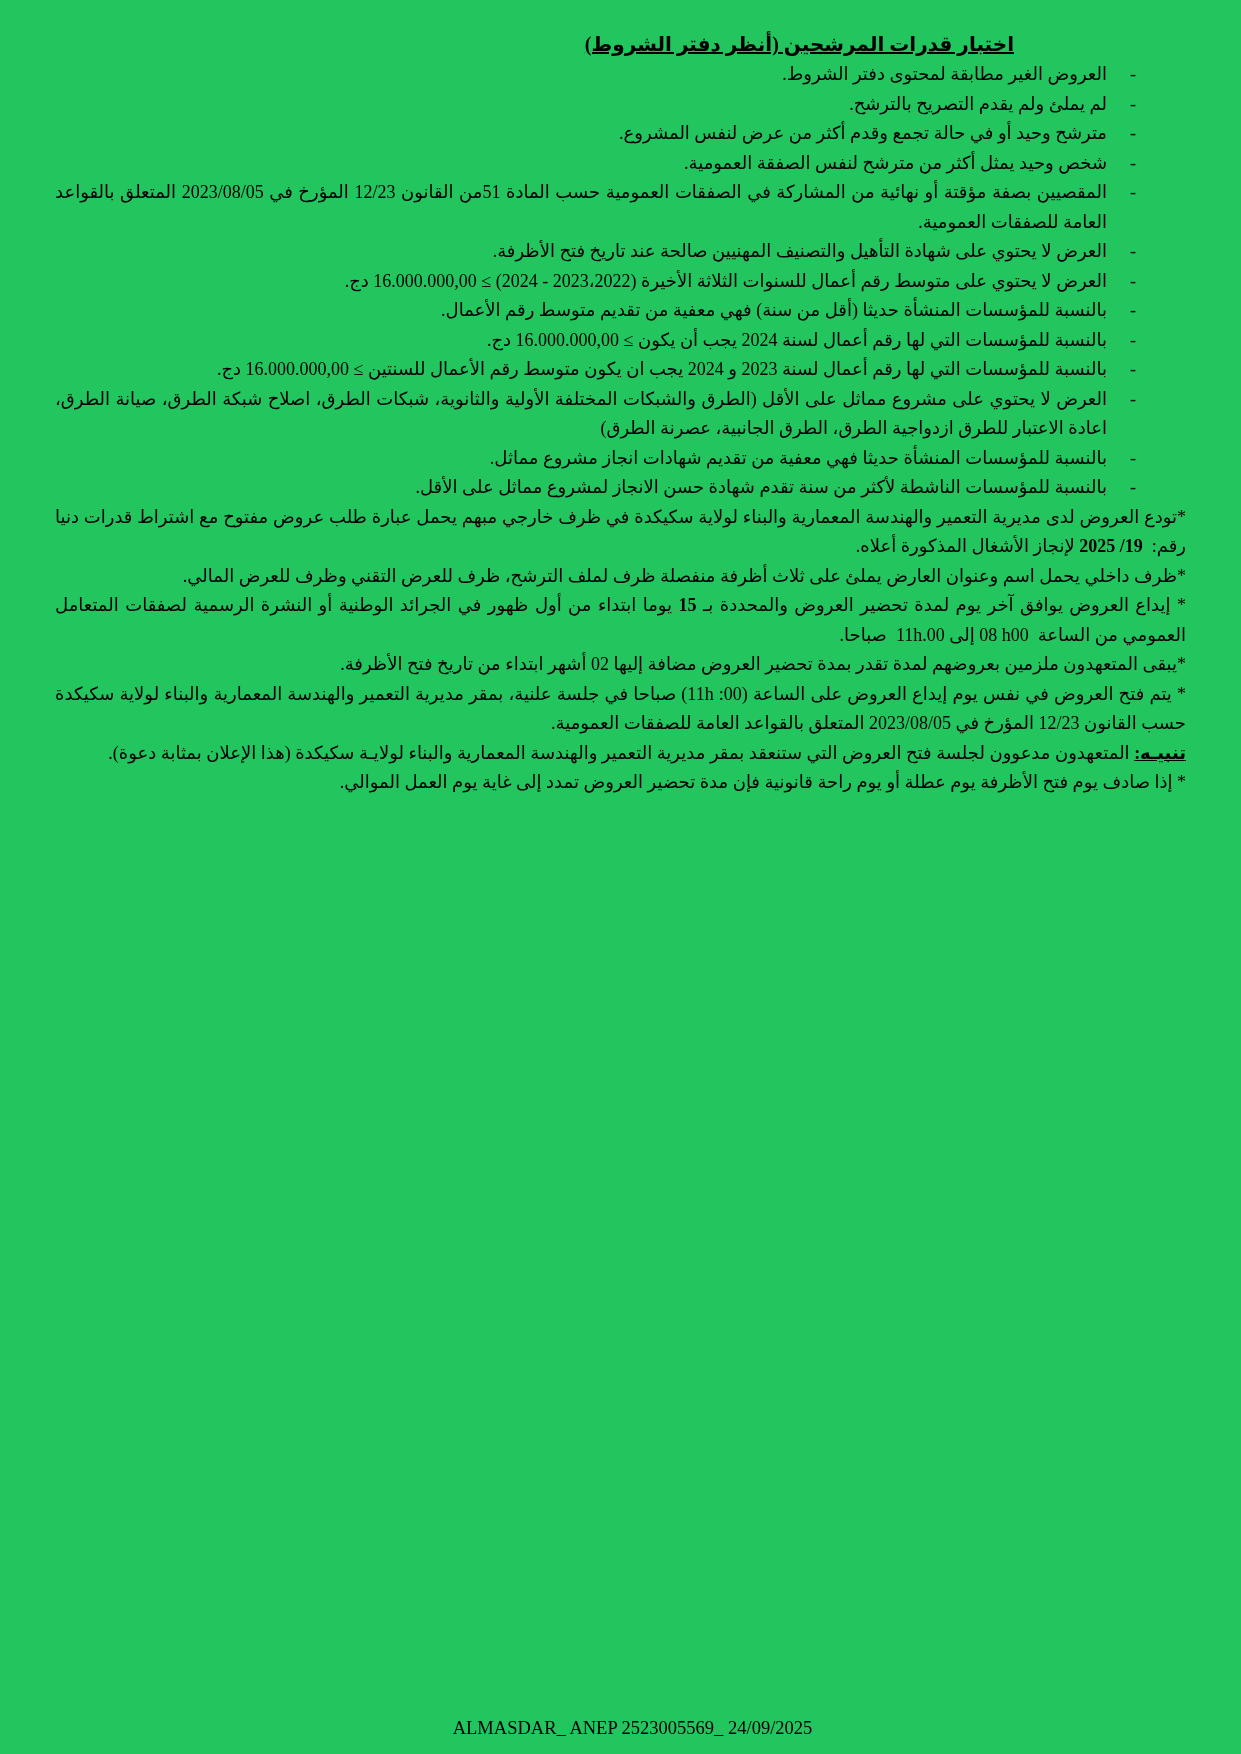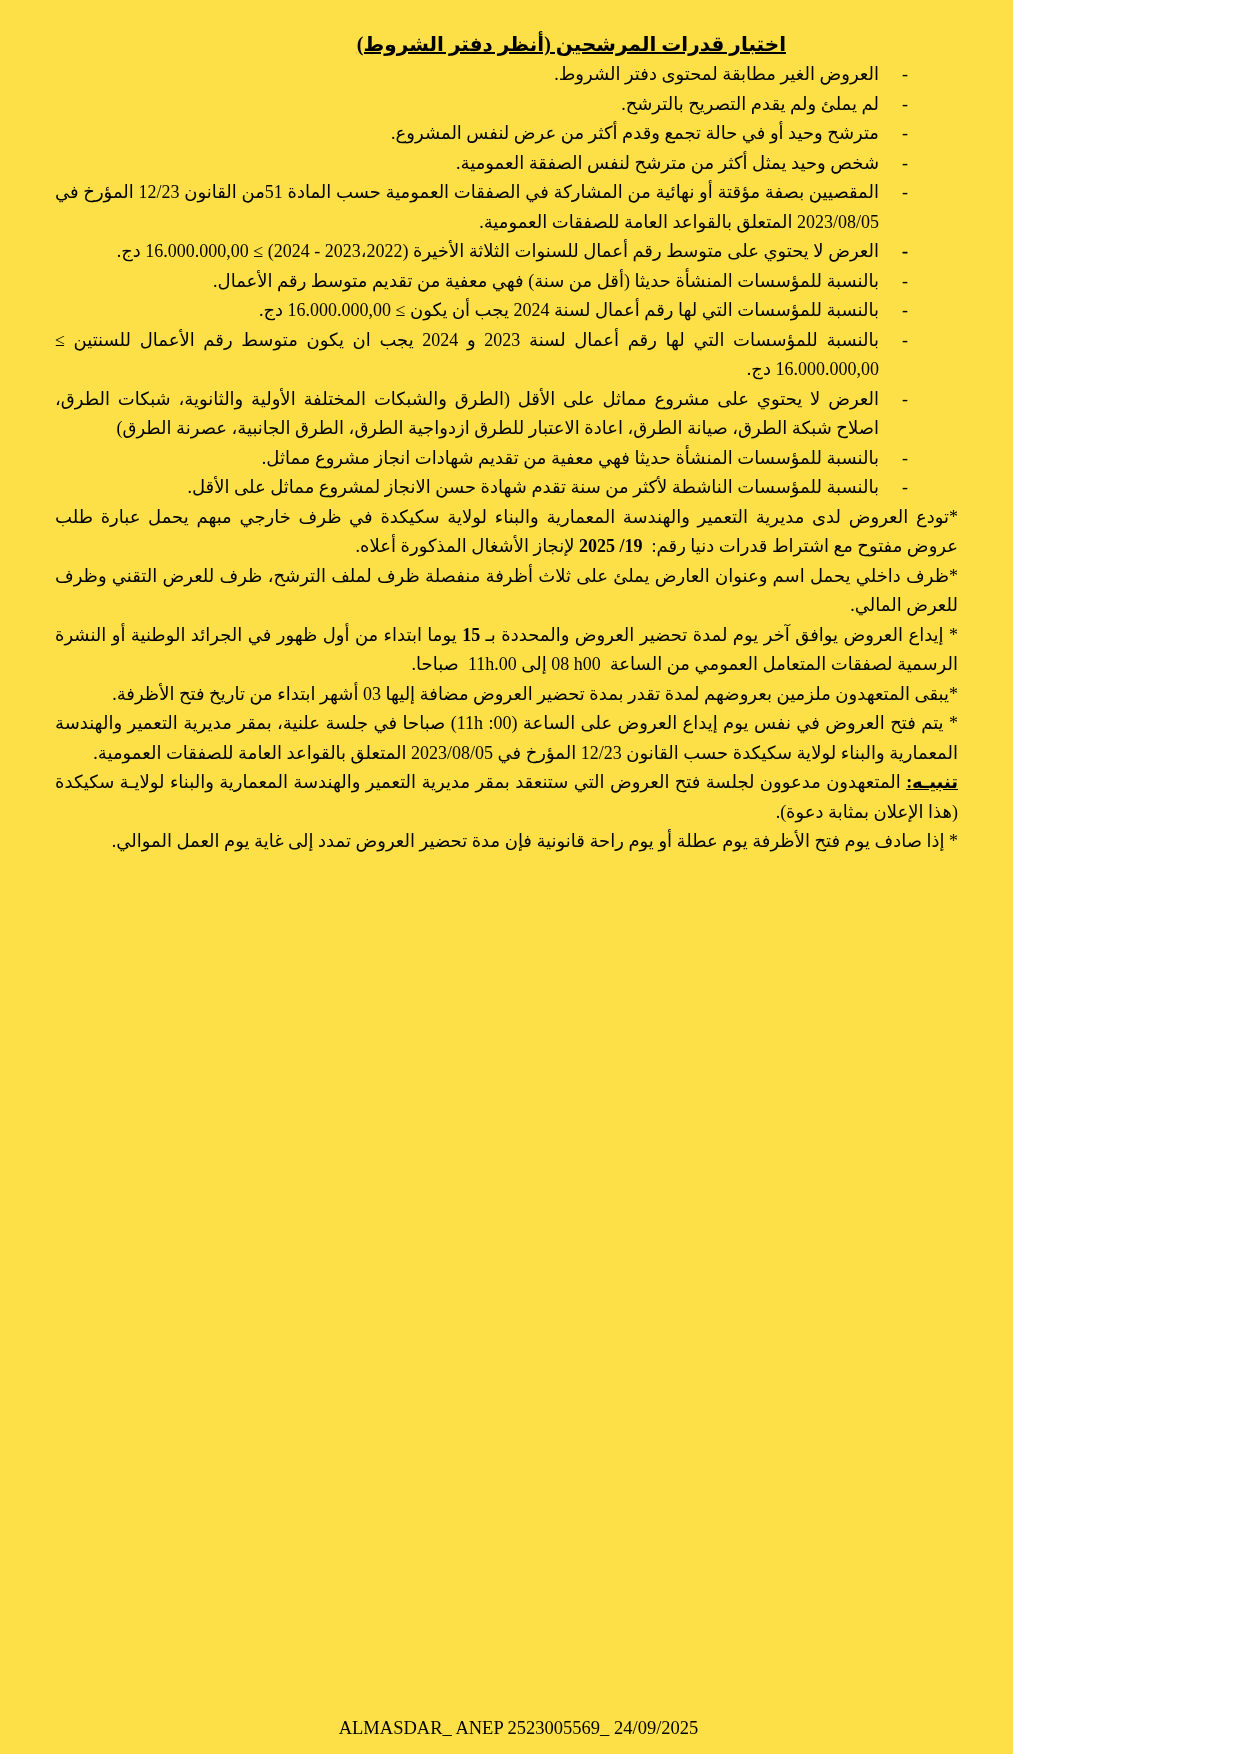--- a/index.html
+++ b/index.html
@@ -1,20 +1,20 @@
 <!DOCTYPE html>
 <html lang="ar"><head>
 <meta charset="utf-8">
 <style>
   html,body{margin:0;padding:0;background:#ffffff;}
   .page{
     position:relative;
-    width:1013px;
+    width:1241px;
     height:1754px;
-    background:#fde047;
+    background:#22c55e;
     overflow:hidden;
     font-family:"Liberation Serif","DejaVu Sans",serif;
     color:#000;
   }
   .content{
     position:absolute;
     top:28px;
     right:55px;
     left:55px;
     direction:rtl;
@@ -62,30 +62,30 @@
 <body>
 
 <div class="page">
   <div class="content" id="doc-blocks">
       <div class="block title"><span class="b u">اختبار قدرات المرشحين (أنظر دفتر الشروط)</span></div>
       <div class="block bullet"><span class="dash">-</span><span>العروض الغير مطابقة لمحتوى دفتر الشروط.</span></div>
       <div class="block bullet"><span class="dash">-</span><span>لم يملئ ولم يقدم التصريح بالترشح.</span></div>
       <div class="block bullet"><span class="dash">-</span><span>مترشح وحيد أو في حالة تجمع وقدم أكثر من عرض لنفس المشروع.</span></div>
       <div class="block bullet"><span class="dash">-</span><span>شخص وحيد يمثل أكثر من مترشح لنفس الصفقة العمومية.</span></div>
       <div class="block bullet"><span class="dash">-</span><span>المقصيين بصفة مؤقتة أو نهائية من المشاركة في الصفقات العمومية حسب المادة 51من القانون 12/23 المؤرخ في 2023/08/05 المتعلق بالقواعد العامة للصفقات العمومية.</span></div>
-      <div class="block bullet"><span class="dash">-</span></div>
+      <div class="block bullet"><span class="dash">-</span><span>العرض لا يحتوي على شهادة التأهيل والتصنيف المهنيين صالحة عند تاريخ فتح الأظرفة.</span></div>
       <div class="block bullet"><span class="dash">-</span><span>العرض لا يحتوي على متوسط رقم أعمال للسنوات الثلاثة الأخيرة ⁦(2024 - 2023،2022)⁩ ≥ 16.000.000,00 دج.</span></div>
       <div class="block bullet"><span class="dash">-</span><span>بالنسبة للمؤسسات المنشأة حديثا (أقل من سنة) فهي معفية من تقديم متوسط رقم الأعمال.</span></div>
       <div class="block bullet"><span class="dash">-</span><span>بالنسبة للمؤسسات التي لها رقم أعمال لسنة 2024 يجب أن يكون ≥ 16.000.000,00 دج.</span></div>
       <div class="block bullet"><span class="dash">-</span><span>بالنسبة للمؤسسات التي لها رقم أعمال لسنة 2023 و 2024 يجب ان يكون متوسط رقم الأعمال للسنتين ≥ 16.000.000,00 دج.</span></div>
       <div class="block bullet"><span class="dash">-</span><span>العرض لا يحتوي على مشروع مماثل على الأقل (الطرق والشبكات المختلفة الأولية والثانوية، شبكات الطرق، اصلاح شبكة الطرق، صيانة الطرق، اعادة الاعتبار للطرق ازدواجية الطرق، الطرق الجانبية، عصرنة الطرق)</span></div>
       <div class="block bullet"><span class="dash">-</span><span>بالنسبة للمؤسسات المنشأة حديثا فهي معفية من تقديم شهادات انجاز مشروع مماثل.</span></div>
       <div class="block bullet"><span class="dash">-</span><span>بالنسبة للمؤسسات الناشطة لأكثر من سنة تقدم شهادة حسن الانجاز لمشروع مماثل على الأقل.</span></div>
       <div class="block para"><span>*تودع العروض لدى مديرية التعمير والهندسة المعمارية والبناء لولاية سكيكدة في ظرف خارجي مبهم يحمل عبارة طلب عروض مفتوح مع اشتراط قدرات دنيا رقم: &nbsp;</span><span class="b">19/ 2025</span><span> لإنجاز الأشغال المذكورة أعلاه.</span></div>
       <div class="block para"><span>*ظرف داخلي يحمل اسم وعنوان العارض يملئ على ثلاث أظرفة منفصلة ظرف لملف الترشح، ظرف للعرض التقني وظرف للعرض المالي.</span></div>
       <div class="block para"><span>* إيداع العروض يوافق آخر يوم لمدة تحضير العروض والمحددة بـ </span><span class="b">15</span><span> يوما ابتداء من أول ظهور في الجرائد الوطنية أو النشرة الرسمية لصفقات المتعامل العمومي من الساعة &nbsp;⁦08 h00⁩ إلى ⁦11h.00⁩&nbsp; صباحا.</span></div>
-      <div class="block para"><span>*يبقى المتعهدون ملزمين بعروضهم لمدة تقدر بمدة تحضير العروض مضافة إليها 03 أشهر ابتداء من تاريخ فتح الأظرفة.</span></div>
+      <div class="block para"><span>*يبقى المتعهدون ملزمين بعروضهم لمدة تقدر بمدة تحضير العروض مضافة إليها 02 أشهر ابتداء من تاريخ فتح الأظرفة.</span></div>
       <div class="block para"><span>* يتم فتح العروض في نفس يوم إيداع العروض على الساعة ⁦(11h :00)⁩ صباحا في جلسة علنية، بمقر مديرية التعمير والهندسة المعمارية والبناء لولاية سكيكدة حسب القانون 12/23 المؤرخ في 2023/08/05 المتعلق بالقواعد العامة للصفقات العمومية.</span></div>
       <div class="block para"><span class="b u">تنبيـه:</span><span> المتعهدون مدعوون لجلسة فتح العروض التي ستنعقد بمقر مديرية التعمير والهندسة المعمارية والبناء لولايـة سكيكدة (هذا الإعلان بمثابة دعوة).</span></div>
       <div class="block para"><span>* إذا صادف يوم فتح الأظرفة يوم عطلة أو يوم راحة قانونية فإن مدة تحضير العروض تمدد إلى غاية يوم العمل الموالي.</span></div>
     </div>
   <div class="footer">ALMASDAR_ ANEP 2523005569_ 24/09/2025</div>
 </div>
 
 </body></html>

